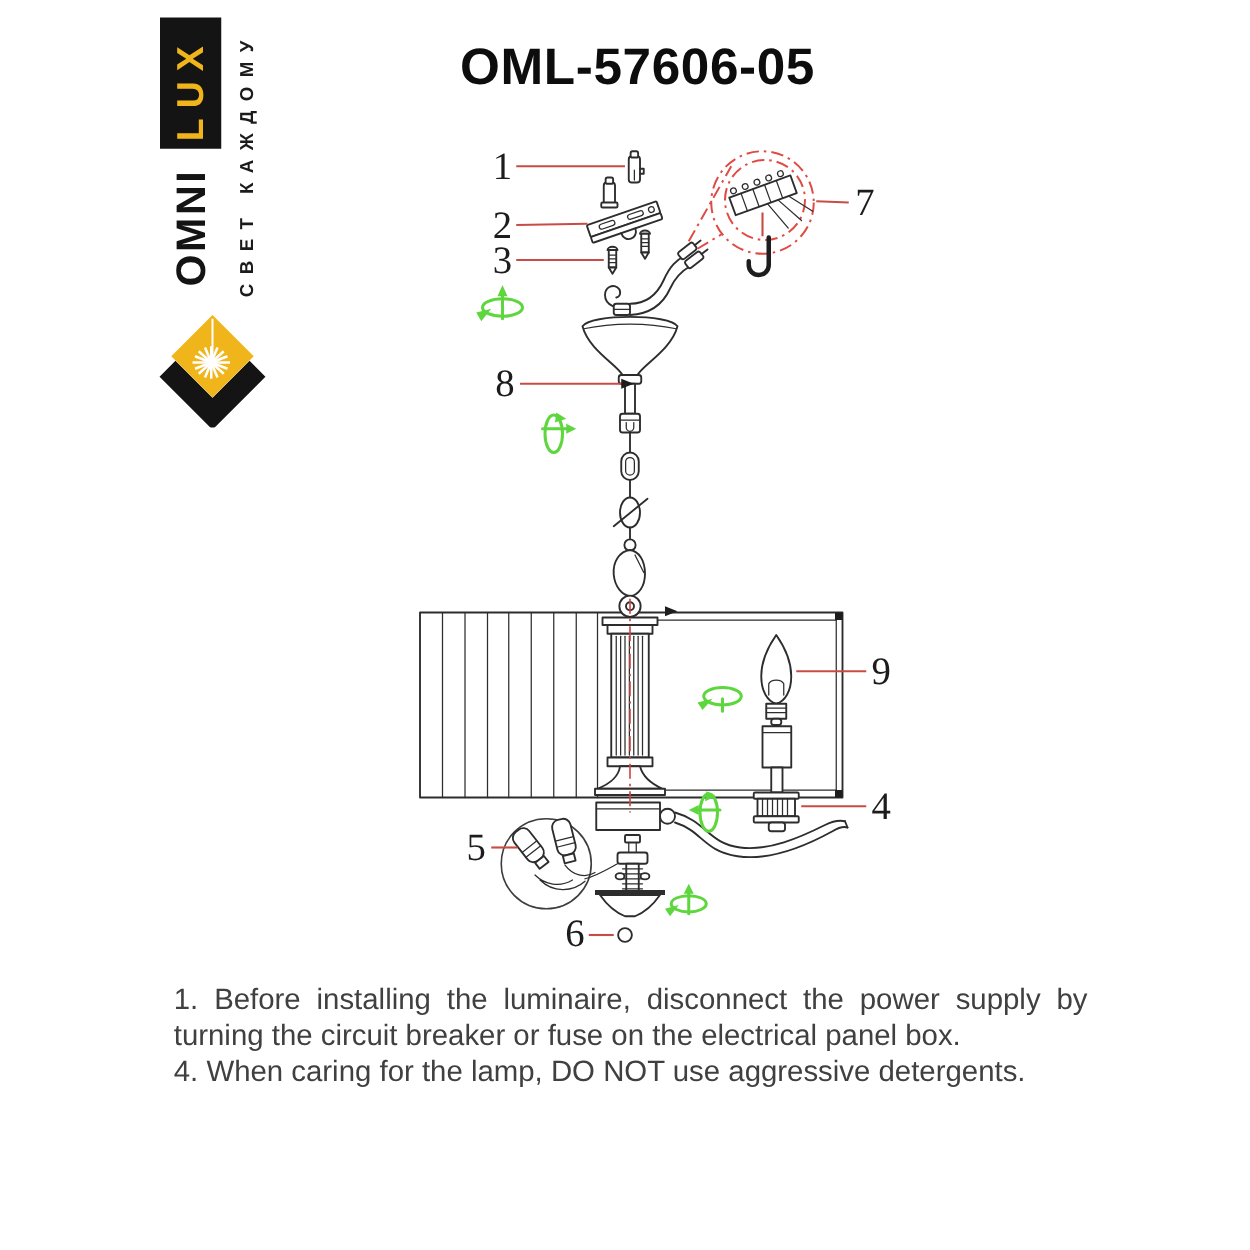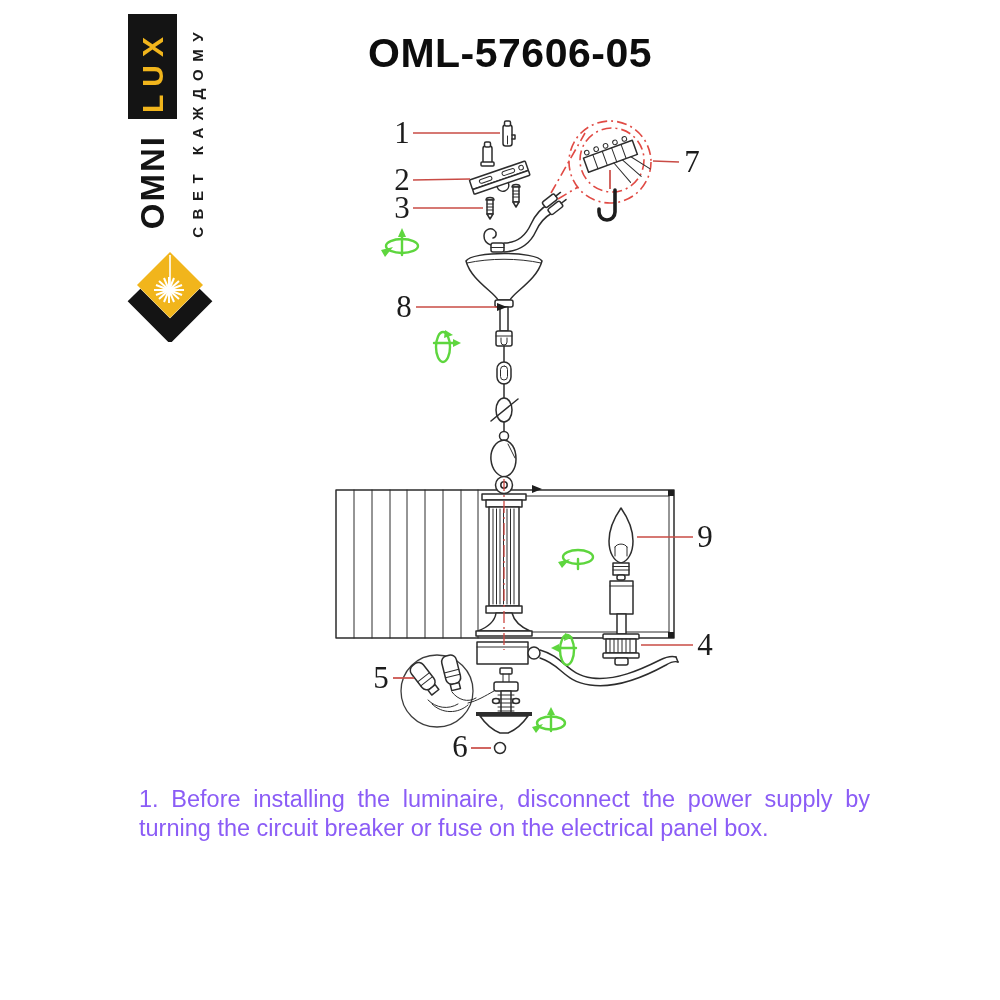--- a/index.html
+++ b/index.html
@@ -43,21 +43,21 @@
   .thin{ stroke-width:1; }
   .blk { fill:#1d1d1d; stroke:none; }
   .red { stroke:#c94b45; stroke-width:1.7; fill:none; }
   .reddd { stroke:#e04a44; stroke-width:1.6; fill:none; stroke-dasharray:10 4 2 4; }
   .redaxis { stroke:#cc4741; stroke-width:1.3; fill:none; stroke-dasharray:12 4 2 4; }
   .grn { stroke:#5ed63e; stroke-width:2.4; fill:none; stroke-linecap:round; }
   .grnf{ fill:#5ed63e; stroke:none; }
   .lbl { font-family:"Liberation Serif", serif; font-size:31px; fill:#1c1c1c; text-anchor:middle; }
   
   .instructions {
-    position:absolute; left:139px; top:785px; width:731px; color:#8b5cf6;
+    position:absolute; left:139px; top:785px; width:731px; color:#404040;
   }
   .instructions p {
     margin:0; font-size:23.5px; line-height:29px; text-align:justify;
   }
 </style>
 </head>
 <body>
 
 <div class="page">
 
@@ -362,15 +362,16 @@
       <text class="lbl" x="381" y="688">5</text>
       <text class="lbl" x="460" y="757">6</text>
       <text class="lbl" x="692" y="172">7</text>
       <text class="lbl" x="404" y="317">8</text>
       <text class="lbl" x="705" y="547">9</text>
     </g>
   </svg>
 
   <div class="instructions">
     <p>1. Before installing the luminaire, disconnect the power supply by turning the circuit breaker or fuse on the electrical panel box.</p>
+    <p>4. When caring for the lamp, DO NOT use aggressive detergents.</p>
   </div>
 
 </div>
 
 </body></html>

